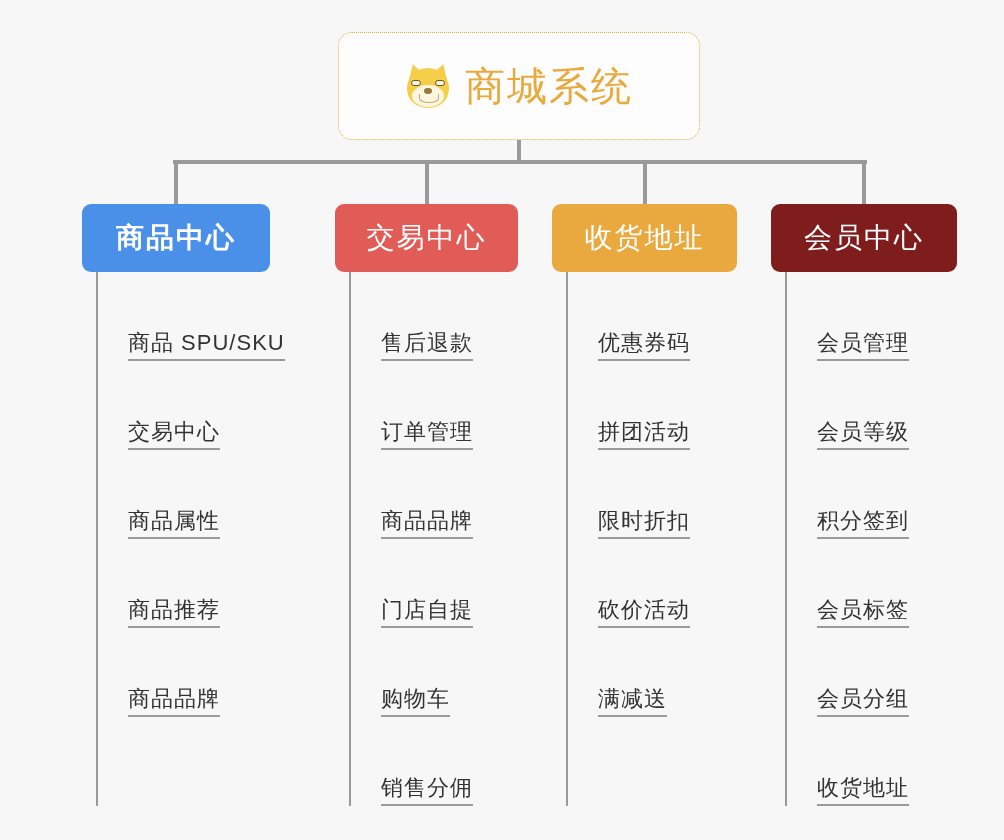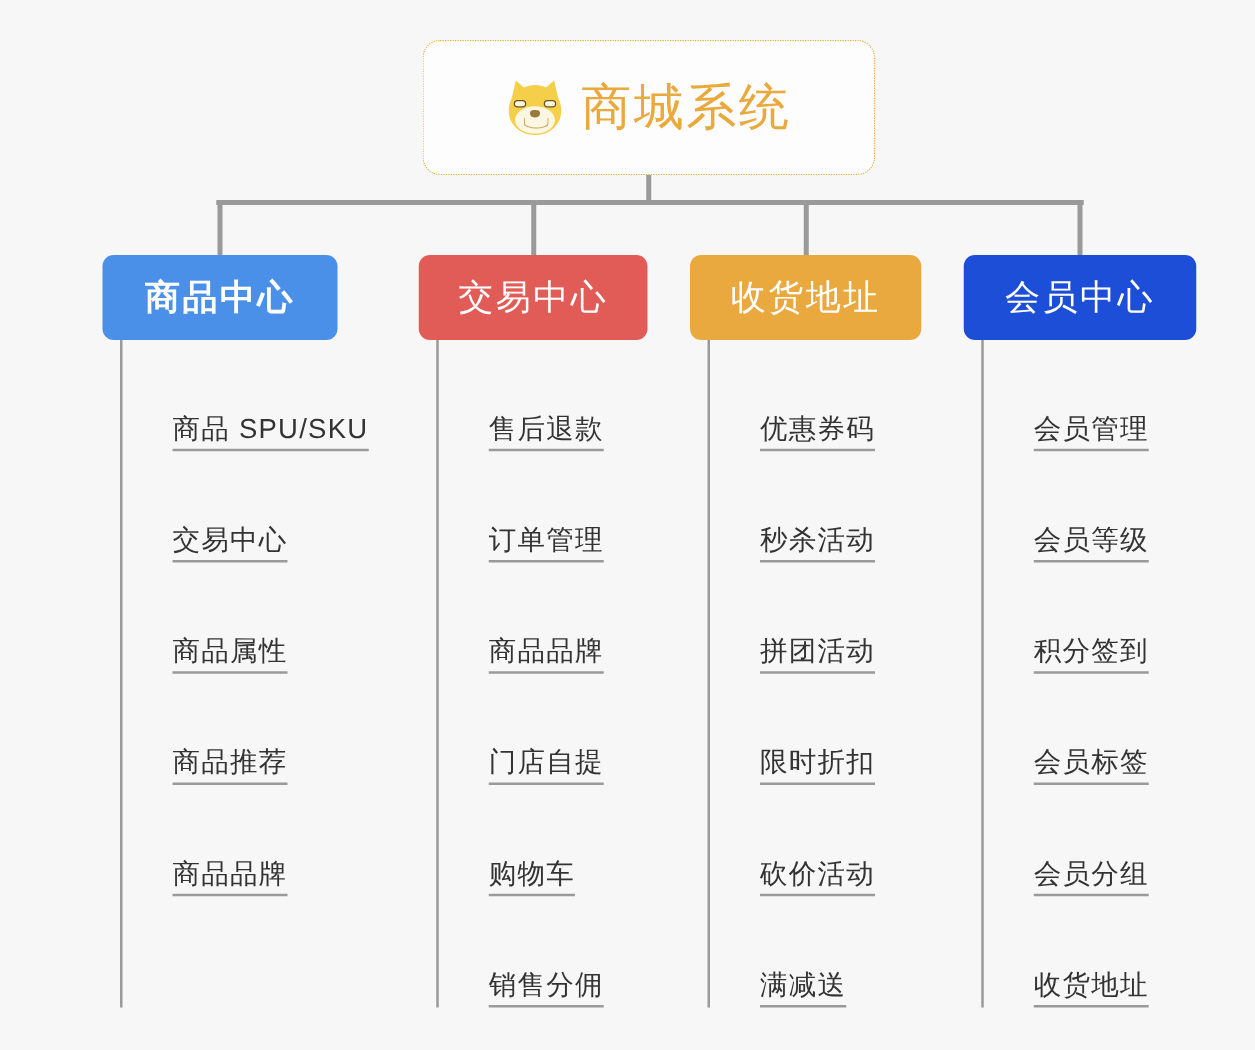--- a/index.html
+++ b/index.html
@@ -141,21 +141,21 @@
   }
   .leaf-list {
     position: absolute;
     top: 68px;
     left: 14px;
   }
   .leaf {
     height: 89px;
     display: flex;
     align-items: flex-end;
-    padding-left: 42px;
+    padding-left: 32px;
     box-sizing: border-box;
   }
   .leaf-text {
     font-size: 22px;
     color: #333333;
     line-height: 1.15;
     padding-bottom: 4px;
     border-bottom: 2px solid #9a9a9a;
     white-space: nowrap;
     letter-spacing: 1px;
@@ -237,38 +237,35 @@
         </div>
       </div>
       <div class="branch" style="left: 527px; width: 185px;">
         <div class="branch-header" style="background: rgb(234, 169, 63); width: 185px;">收货地址</div>
         <div class="branch-trunk" style="height: 534px;"></div>
         <div class="leaf-list">
           <div class="leaf">
             <span class="leaf-text">优惠券码</span>
           </div>
           <div class="leaf">
-            <span class="leaf-text">秒杀活动</span>
-          </div>
-          <div class="leaf">
             <span class="leaf-text">拼团活动</span>
           </div>
           <div class="leaf">
             <span class="leaf-text">限时折扣</span>
           </div>
           <div class="leaf">
             <span class="leaf-text">砍价活动</span>
           </div>
           <div class="leaf">
             <span class="leaf-text">满减送</span>
           </div>
         </div>
       </div>
       <div class="branch" style="left: 746px; width: 186px;">
-        <div class="branch-header" style="background: #1d4ed8; width: 186px;">会员中心</div>
+        <div class="branch-header" style="background: #7f1d1d; width: 186px;">会员中心</div>
         <div class="branch-trunk" style="height: 534px;"></div>
         <div class="leaf-list">
           <div class="leaf">
             <span class="leaf-text">会员管理</span>
           </div>
           <div class="leaf">
             <span class="leaf-text">会员等级</span>
           </div>
           <div class="leaf">
             <span class="leaf-text">积分签到</span>

